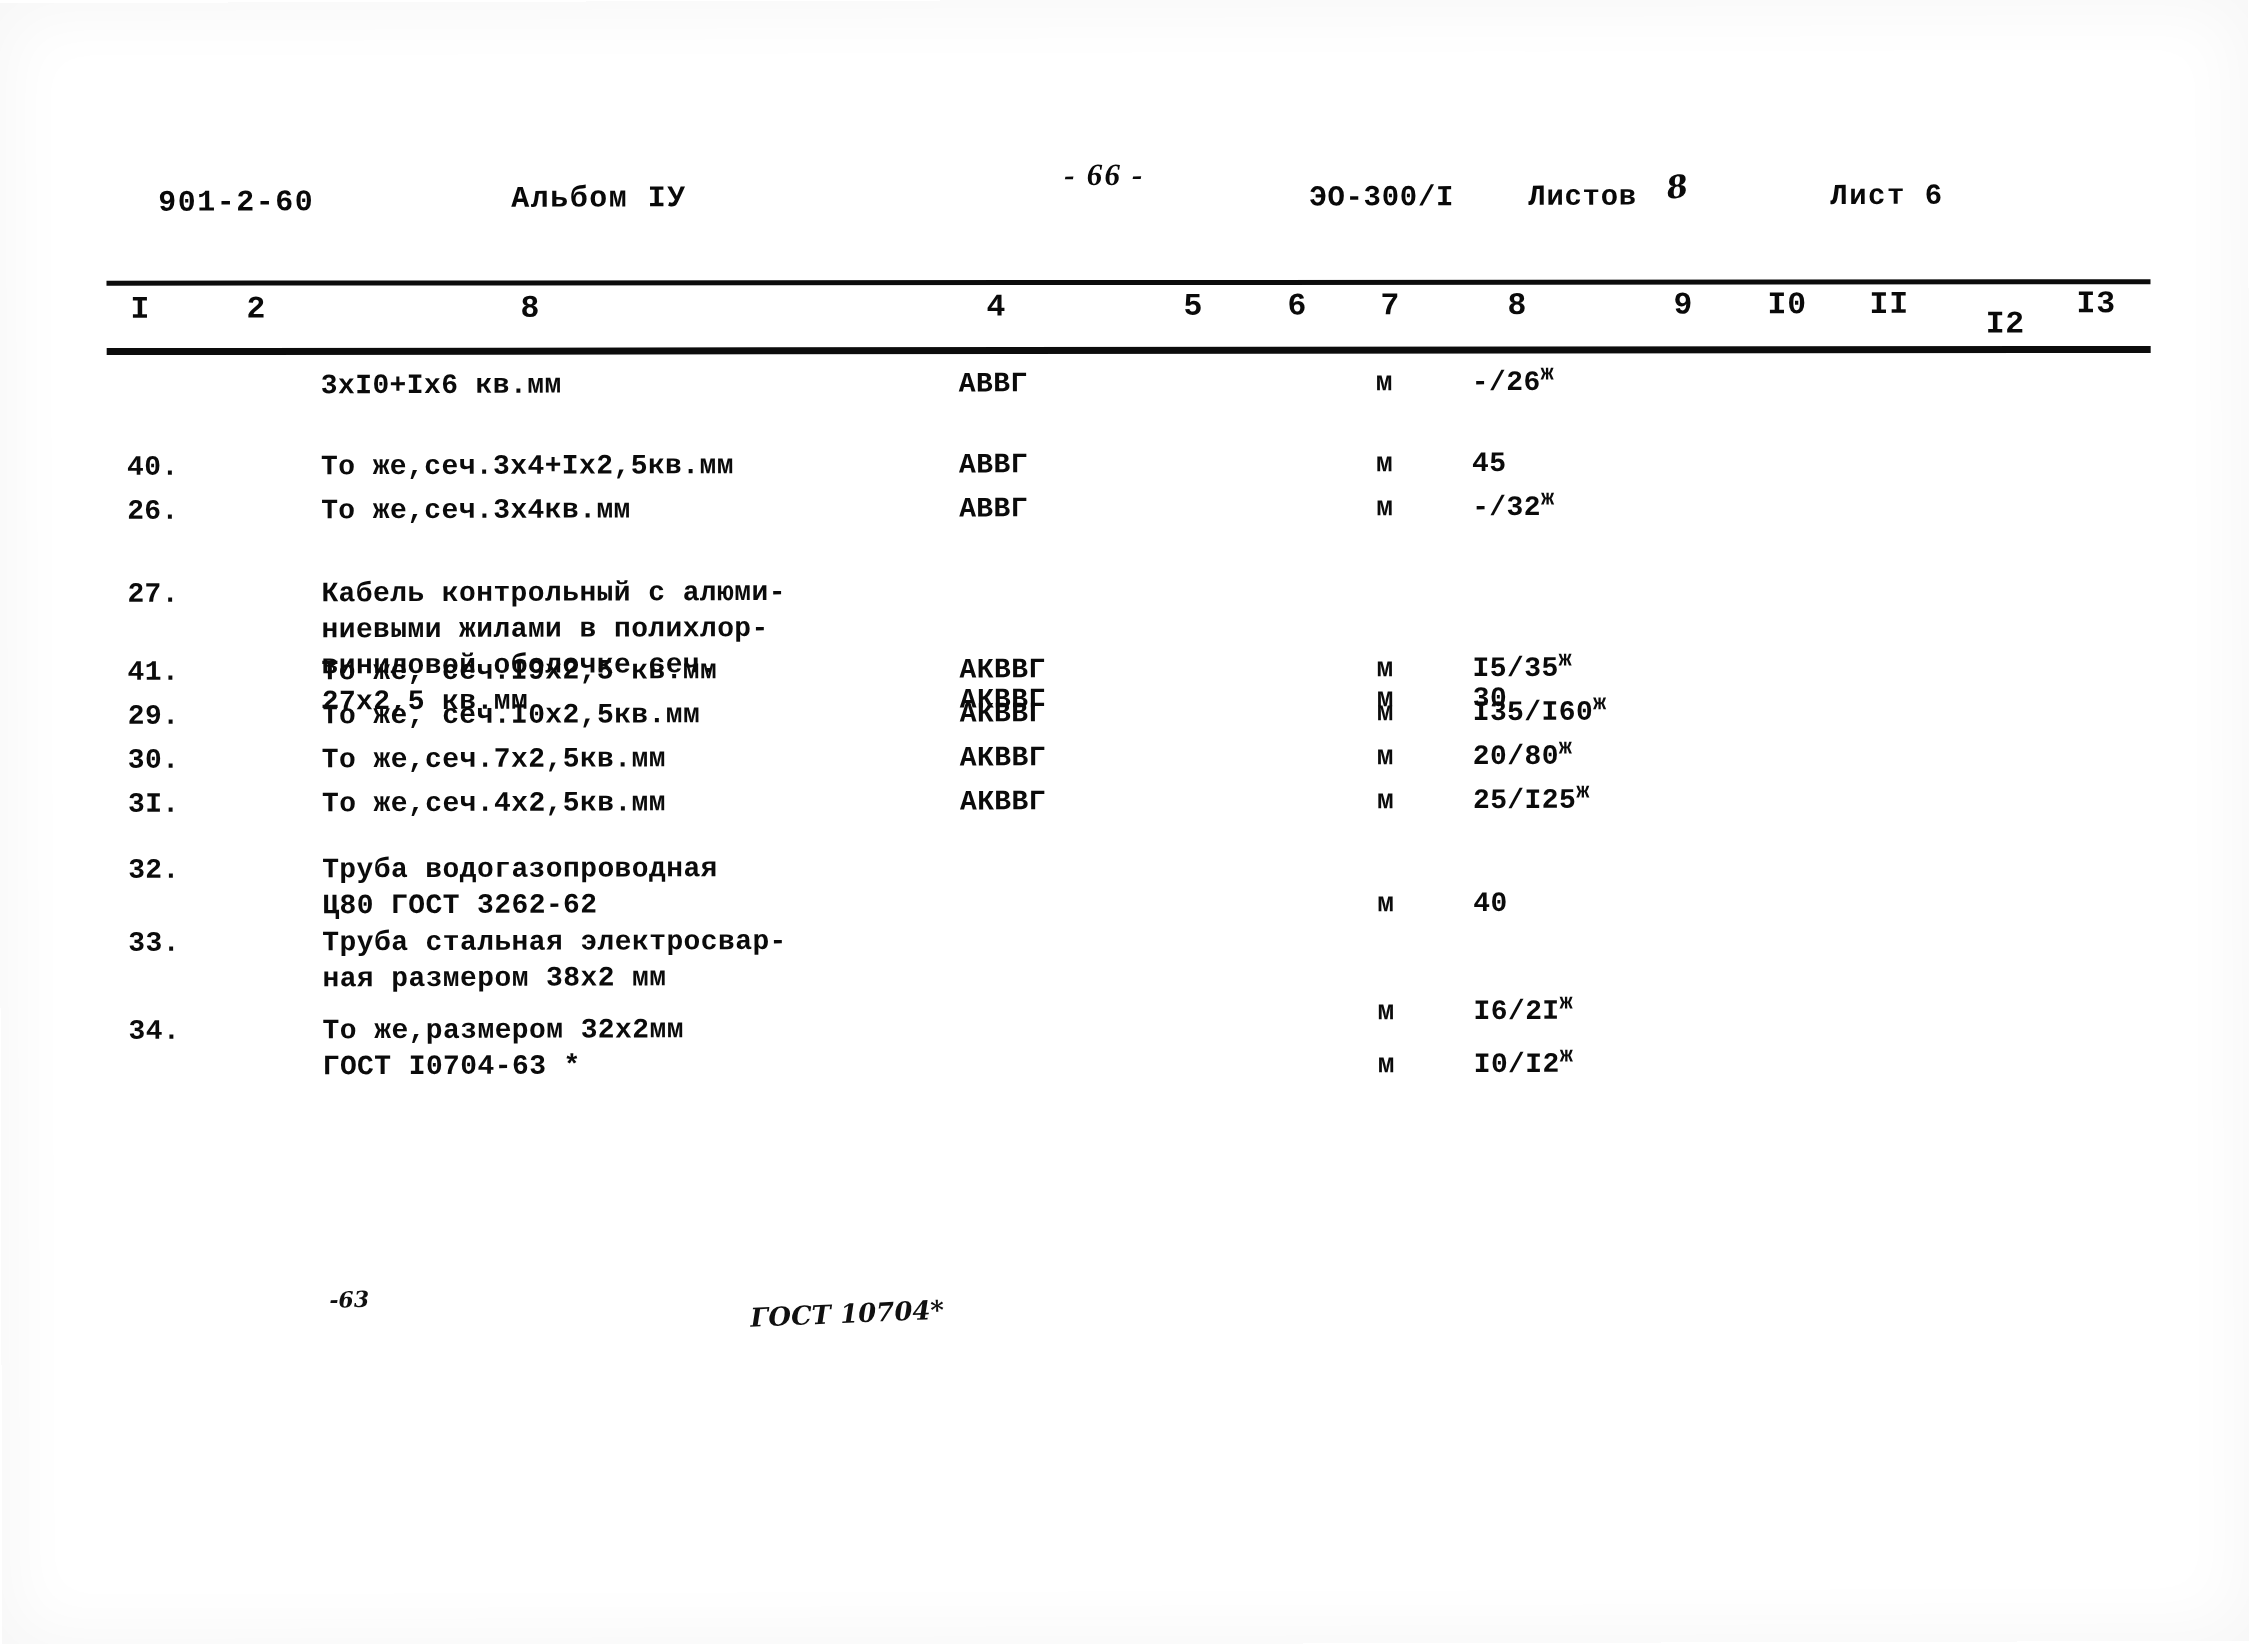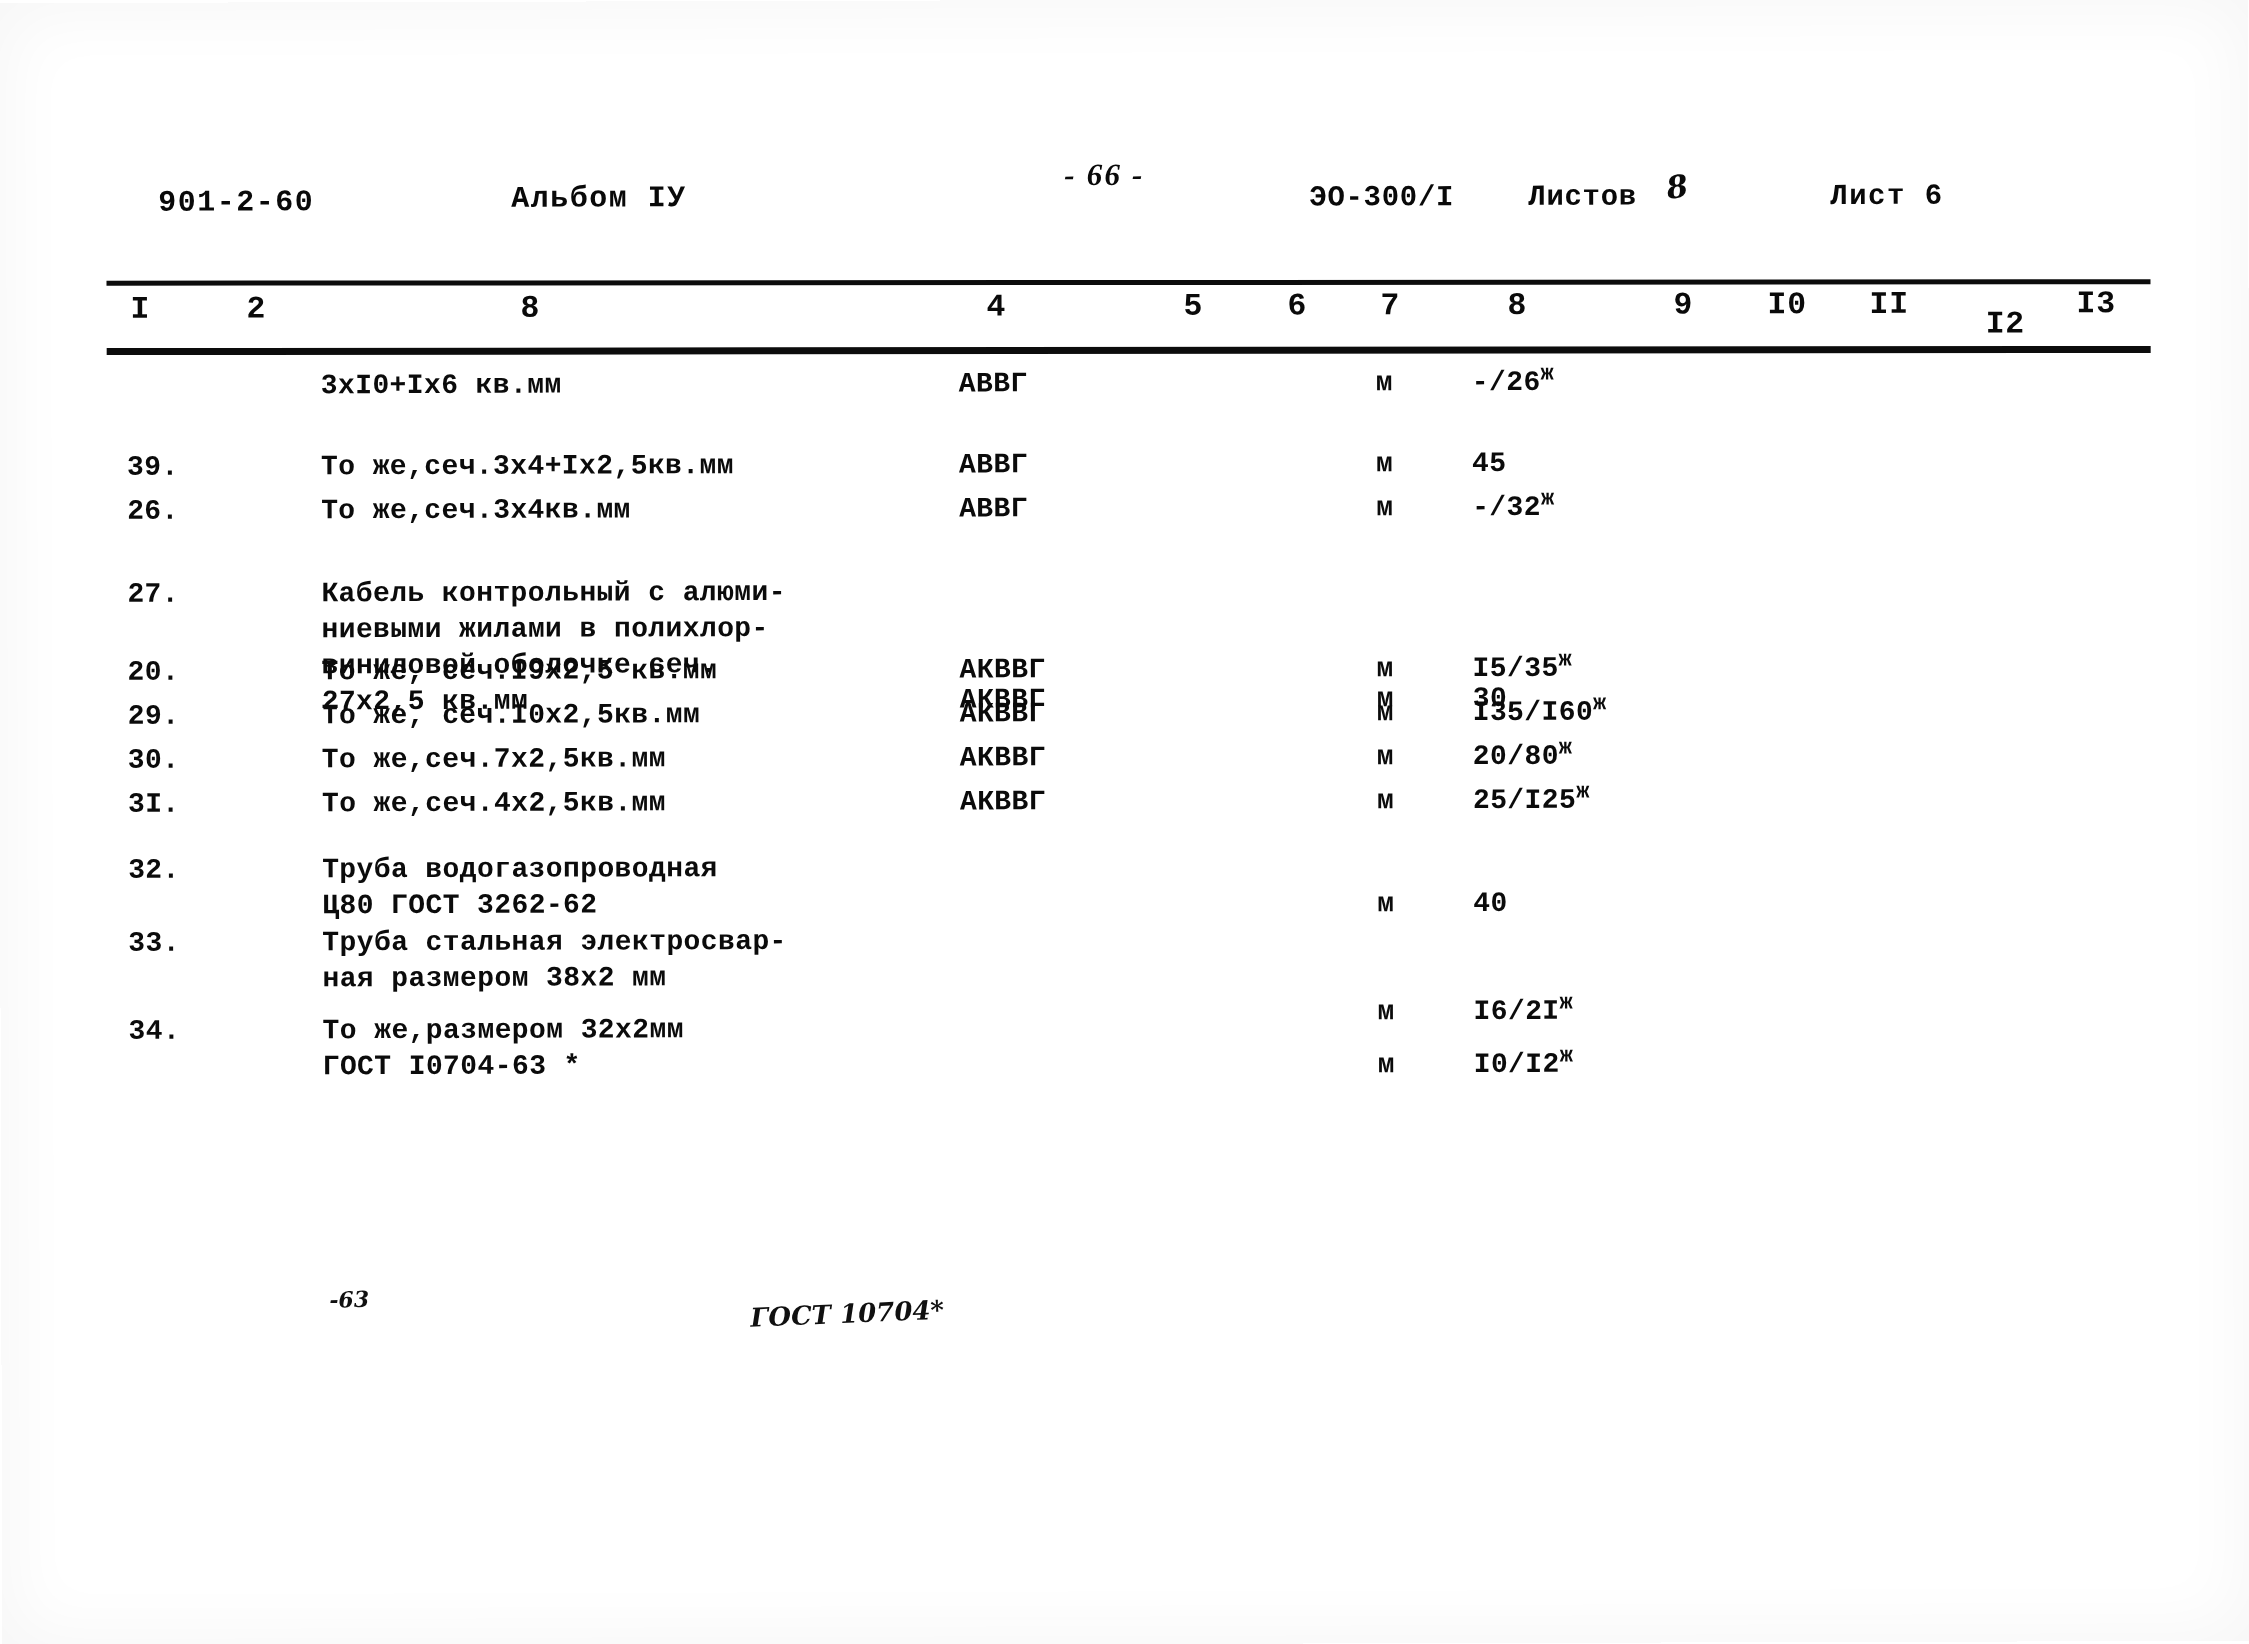--- a/index.html
+++ b/index.html
@@ -177,42 +177,42 @@
 
   <div class="tbody">
       <div class="row" style="top: 0px;">
         <div class="cell c-num" style="top: 0px;"></div>
         <div class="cell c-desc" style="top: 0px;"><div>3хI0+Iх6 кв.мм</div></div>
         <div class="cell c-brand" style="top: 0px;">АВВГ</div>
         <div class="cell c-unit" style="top: 0px;">м</div>
         <div class="cell c-qty" style="top: 0px;"><span>-/26</span><span class="sup">ж</span></div>
       </div>
       <div class="row" style="top: 81px;">
-        <div class="cell c-num" style="top: 0px;">39.</div>
+        <div class="cell c-num" style="top: 0px;">40.</div>
         <div class="cell c-desc" style="top: 0px;"><div>То же,сеч.3х4+Iх2,5кв.мм</div></div>
         <div class="cell c-brand" style="top: 0px;">АВВГ</div>
         <div class="cell c-unit" style="top: 0px;">м</div>
         <div class="cell c-qty" style="top: 0px;"><span>45</span></div>
       </div>
       <div class="row" style="top: 125px;">
         <div class="cell c-num" style="top: 0px;">26.</div>
         <div class="cell c-desc" style="top: 0px;"><div>То же,сеч.3х4кв.мм</div></div>
         <div class="cell c-brand" style="top: 0px;">АВВГ</div>
         <div class="cell c-unit" style="top: 0px;">м</div>
         <div class="cell c-qty" style="top: 0px;"><span>-/32</span><span class="sup">ж</span></div>
       </div>
       <div class="row" style="top: 208px;">
         <div class="cell c-num" style="top: 0px;">27.</div>
         <div class="cell c-desc" style="top: 0px;"><div>Кабель контрольный с алюми-</div><div>ниевыми жилами в полихлор-</div><div>виниловой оболочке сеч.</div><div>27х2,5 кв.мм</div></div>
         <div class="cell c-brand" style="top: 108px;">АКВВГ</div>
         <div class="cell c-unit" style="top: 108px;">м</div>
         <div class="cell c-qty" style="top: 108px;"><span>30</span></div>
       </div>
       <div class="row" style="top: 286px;">
-        <div class="cell c-num" style="top: 0px;">20.</div>
+        <div class="cell c-num" style="top: 0px;">41.</div>
         <div class="cell c-desc" style="top: 0px;"><div>То же, сеч.I9х2,5 кв.мм</div></div>
         <div class="cell c-brand" style="top: 0px;">АКВВГ</div>
         <div class="cell c-unit" style="top: 0px;">м</div>
         <div class="cell c-qty" style="top: 0px;"><span>I5/35</span><span class="sup">ж</span></div>
       </div>
       <div class="row" style="top: 330px;">
         <div class="cell c-num" style="top: 0px;">29.</div>
         <div class="cell c-desc" style="top: 0px;"><div>То же, сеч.I0х2,5кв.мм</div></div>
         <div class="cell c-brand" style="top: 0px;">АКВВГ</div>
         <div class="cell c-unit" style="top: 0px;">м</div>

